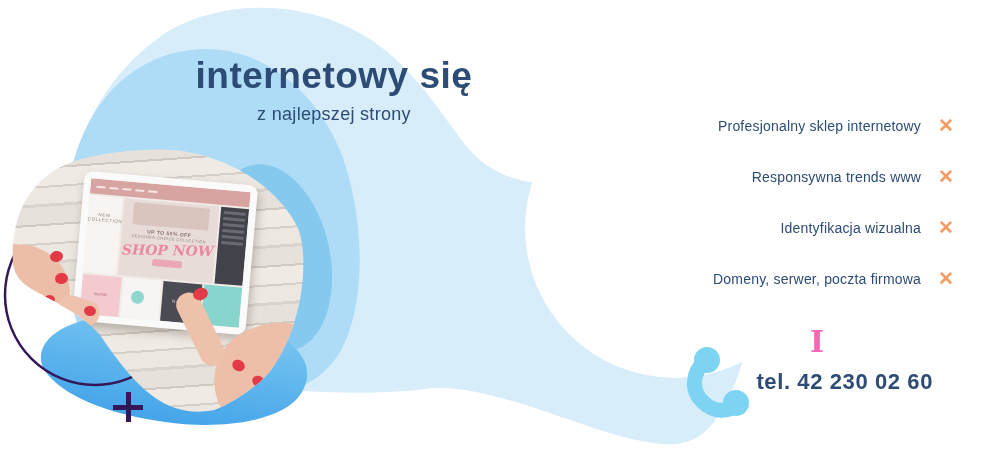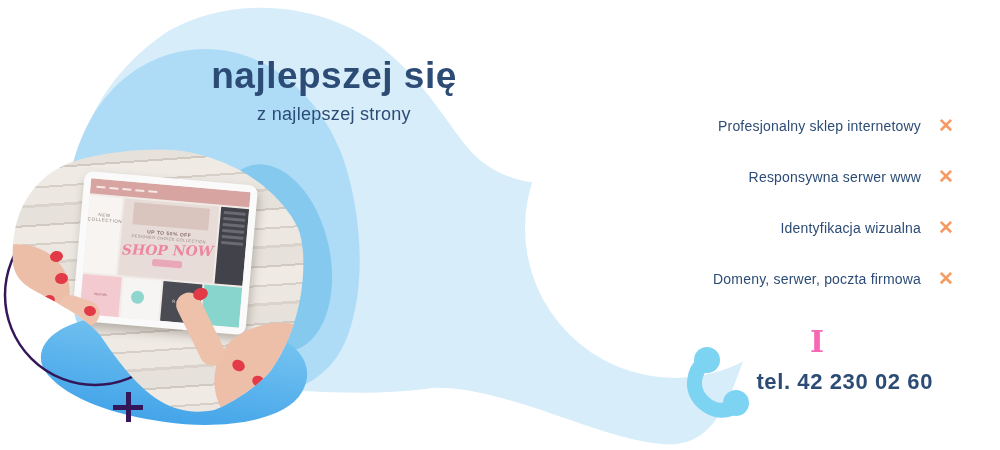--- a/index.html
+++ b/index.html
@@ -156,31 +156,31 @@
 
   <div class="hand-right"></div>
   <div class="finger-point"></div>
   <span class="nail nail-point"></span>
   <span class="nail nail-r1"></span>
   <span class="nail nail-r2"></span>
   <span class="nail nail-r3"></span>
 </div>
 
 <div class="hero-text">
-  <div class="hero-title">najlepszej się</div>
+  <div class="hero-title">internetowy się</div>
   <div class="hero-sub">z najlepszej strony</div>
 </div>
 
 <div class="services">
   <div class="service-row">
     <span class="service-label">Profesjonalny sklep internetowy</span>
     <span class="service-x">✕</span>
   </div>
   <div class="service-row">
-    <span class="service-label">Responsywna serwer www</span>
+    <span class="service-label">Responsywna trends www</span>
     <span class="service-x">✕</span>
   </div>
   <div class="service-row">
     <span class="service-label">Identyfikacja wizualna</span>
     <span class="service-x">✕</span>
   </div>
   <div class="service-row">
     <span class="service-label">Domeny, serwer, poczta firmowa</span>
     <span class="service-x">✕</span>
   </div>

